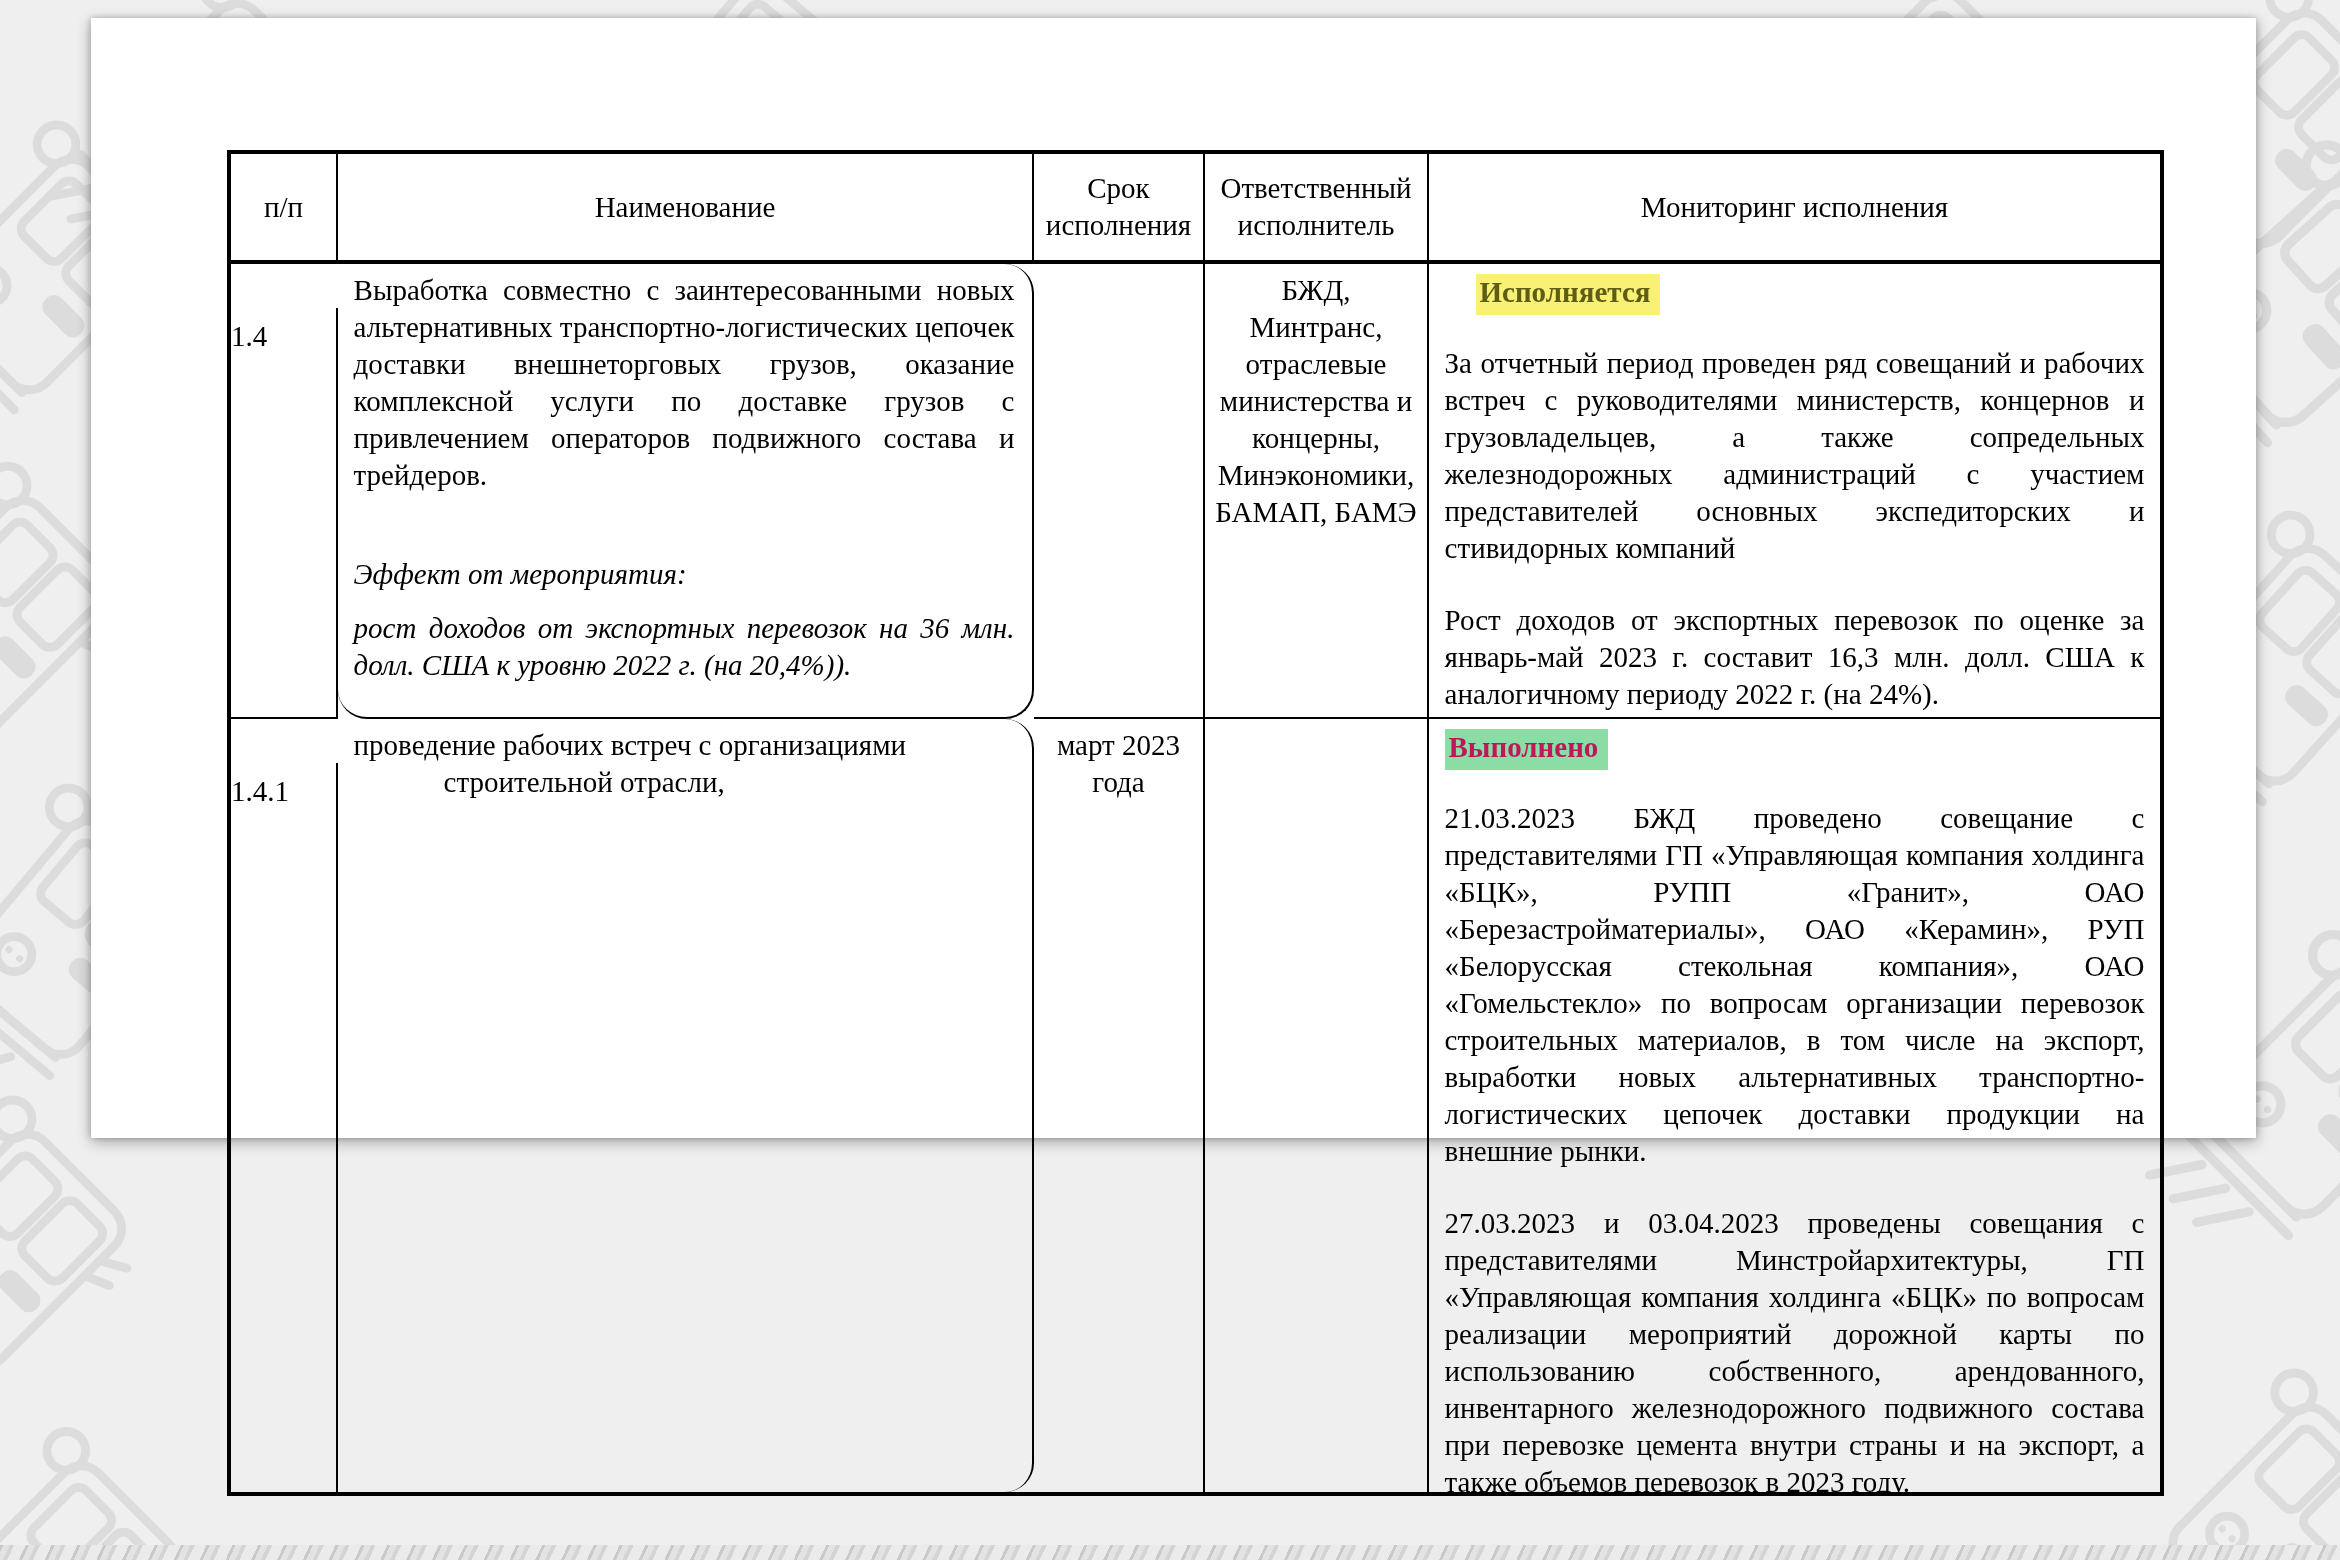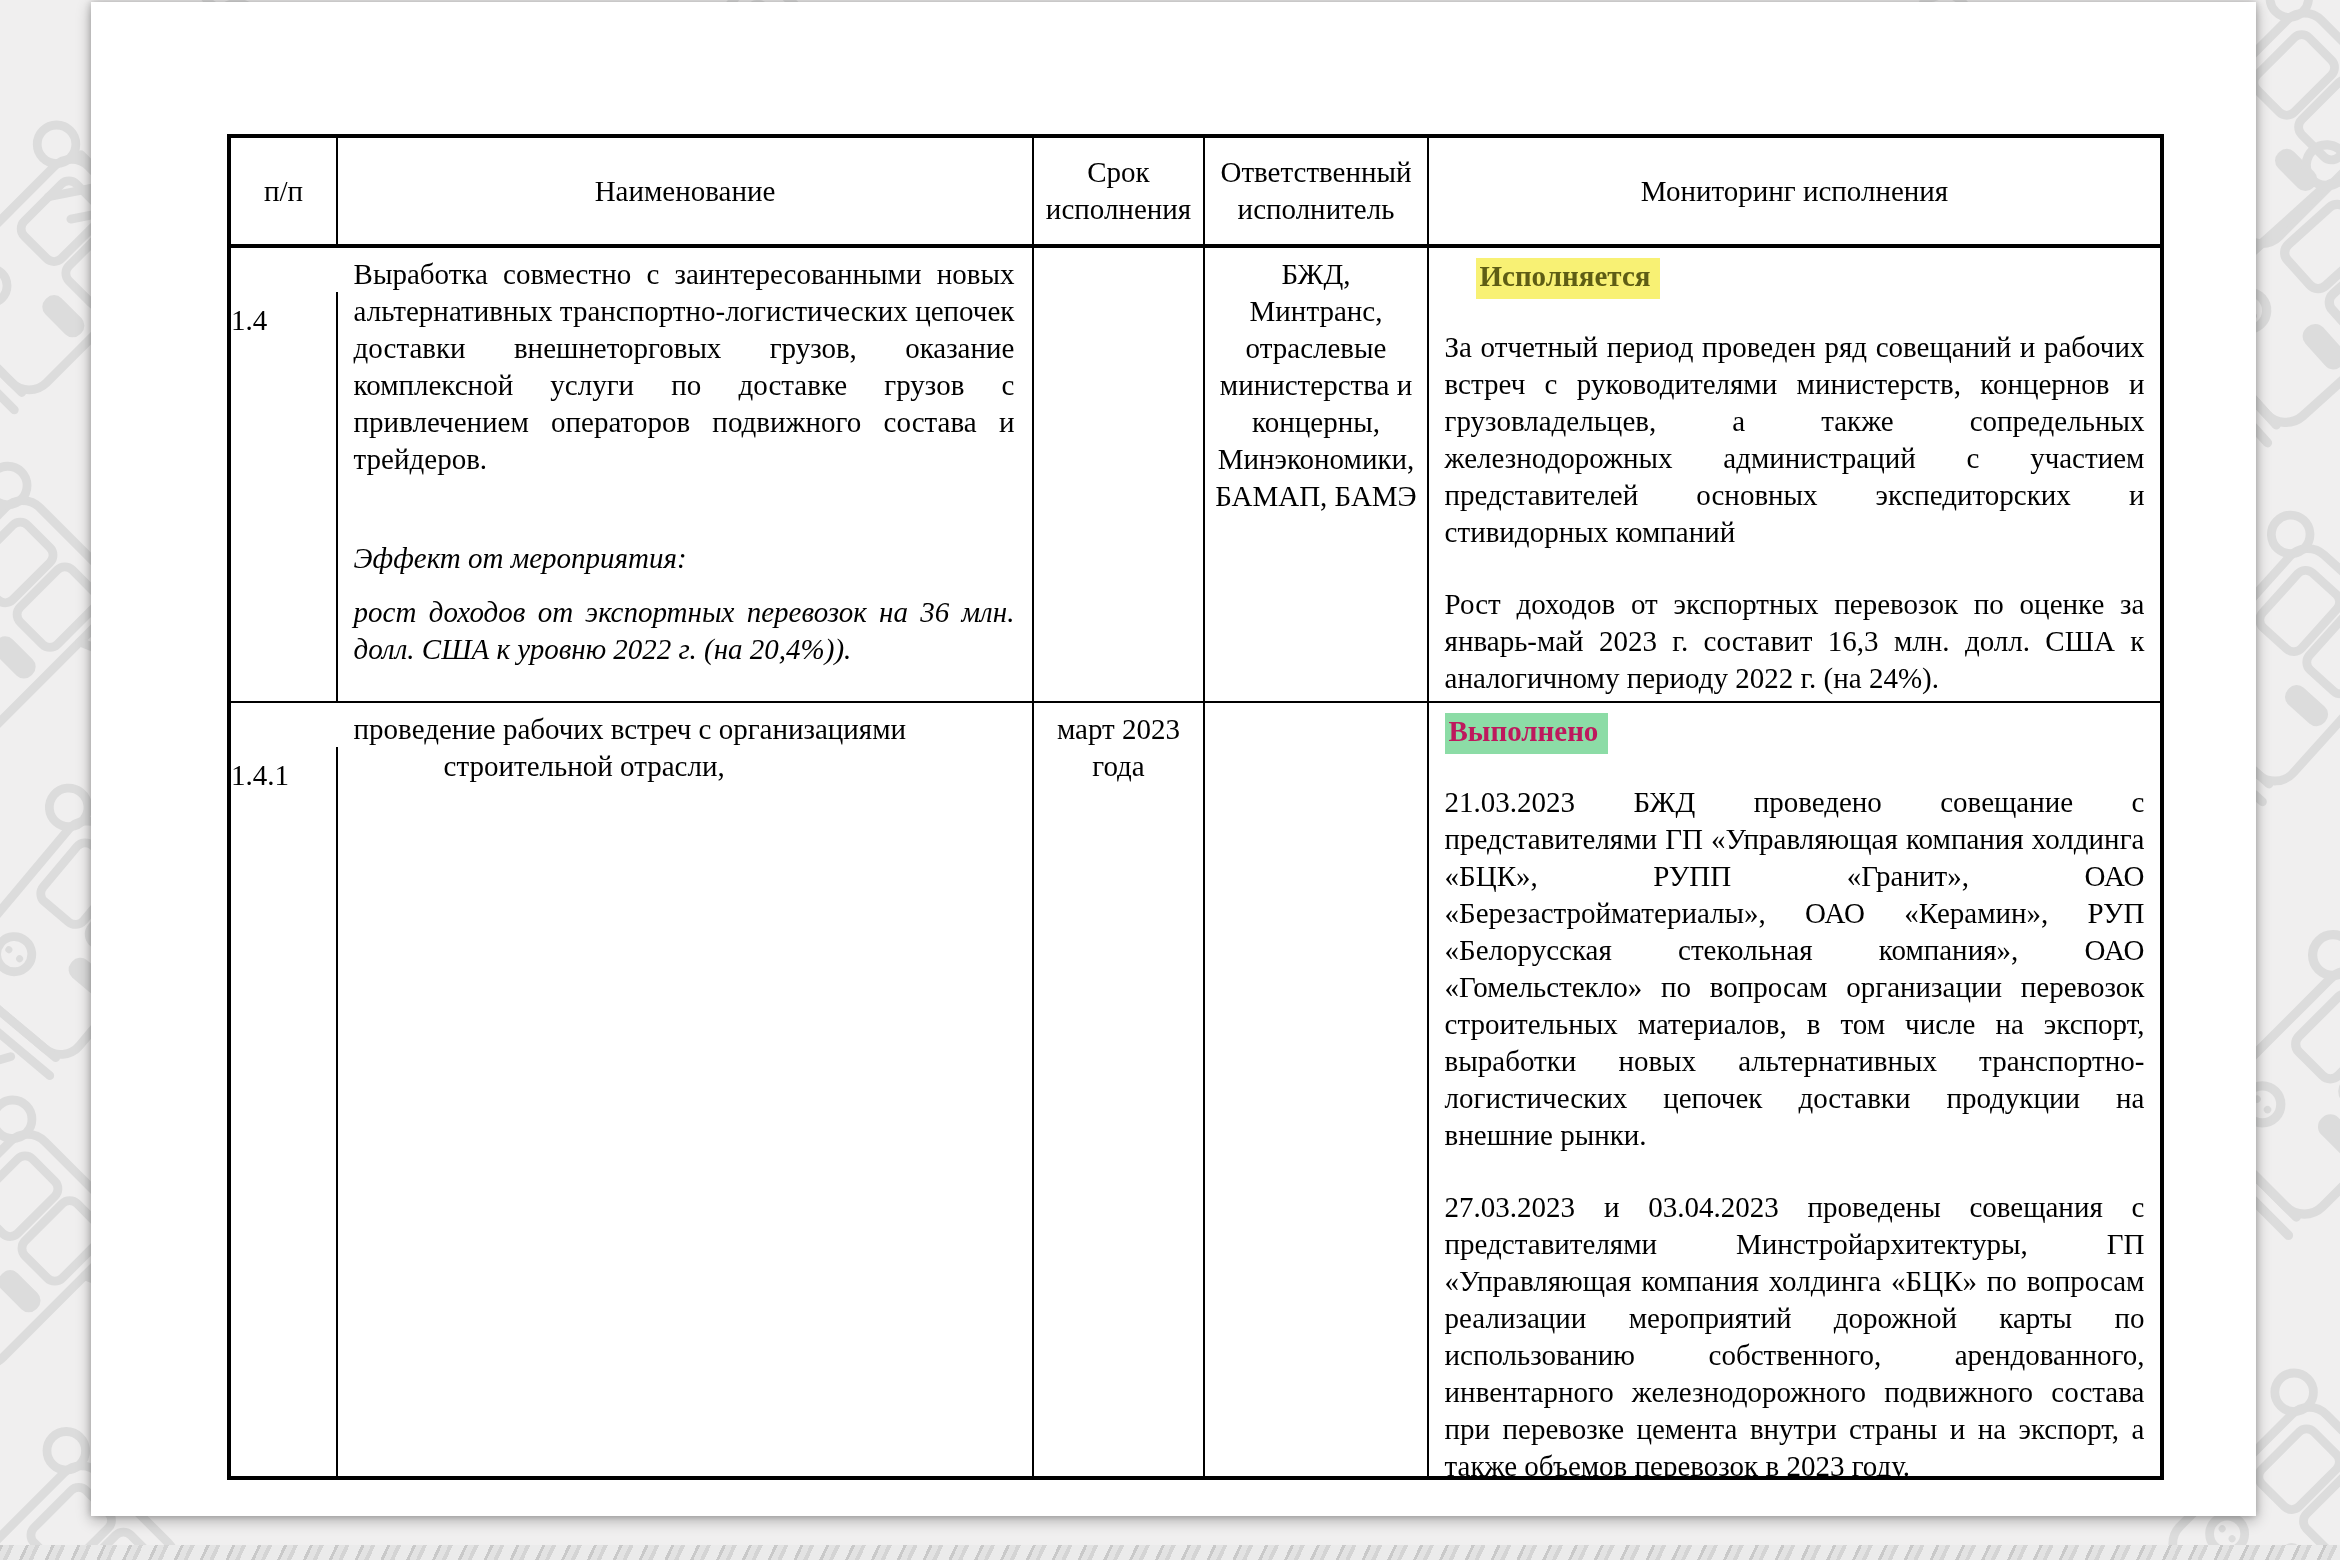--- a/index.html
+++ b/index.html
@@ -12,38 +12,38 @@
     color:#000;
   }
   .stage { position:absolute; inset:0; }
   .wm-layer { position:absolute; left:0; top:0; z-index:0; }
   .bottom-hatch {
     position:absolute; left:0; top:1545px; width:2341px; height:15.6px; z-index:0;
     background:
       repeating-linear-gradient(115deg, #c9c9c9 0 2.9px, #e3e3e3 2.9px 8.8px, #d4d4d4 8.8px 12.7px, #ebebeb 12.7px 23.4px);
   }
   .paper {
-    position:absolute; left:91px; top:2px; width:2165px; height:1514px;
+    position:absolute; left:91px; top:18px; width:2165px; height:1120px;
     background:#ffffff; z-index:2;
     box-shadow: 0 3.9px 13.7px rgba(0,0,0,0.30), 2px 0 5.9px rgba(0,0,0,0.10), -2px 0 5.9px rgba(0,0,0,0.10);
   }
   .doc-table {
     position:absolute; left:136px; top:132px; width:1937px; height:1346px;
     border:4.9px solid #000;
     display:grid;
     grid-template-columns:107px 696px 171px 224px auto;
     grid-template-rows:110px 455px auto;
     font-size:29px; line-height:37px;
   }
   .cell { border-right:2.9px solid #000; border-bottom:2.9px solid #000; overflow:hidden; }
   .c-last { border-right:none; }
   .r-head { border-bottom:4.9px solid #000; display:flex; align-items:center; justify-content:center; text-align:center; padding:3.9px 7.8px; }
   .r-last { border-bottom:none; }
   .num-cell { text-align:left; padding-top:9.8px;margin-top:44px; }
-  .name-cell { padding:7.8px 17.6px 0 15.6px; }
+  .name-cell { padding:7.8px 17.6px 0 15.6px;border-radius:29px; }
   .just { text-align:justify; }
   .effect-label { font-style:italic; margin-top:62px; }
   .effect-text { font-style:italic; margin-top:17.6px; }
   .hang { padding-left:90px; text-indent:-90px; padding-right:59px; }
   .deadline-cell { text-align:center; padding:7.8px 7.8px 0; }
   .executor-cell { text-align:center; padding:7.8px 7.8px 0; }
   .mon-cell { padding:9.8px 15.6px 0 15.6px; }
   .status { display:inline-block; font-weight:bold; padding:0 9.8px 3.9px 3.9px; }
   .mon-p { text-align:justify; margin-top:35px; }
   .mon-p.first { margin-top:30px; }

